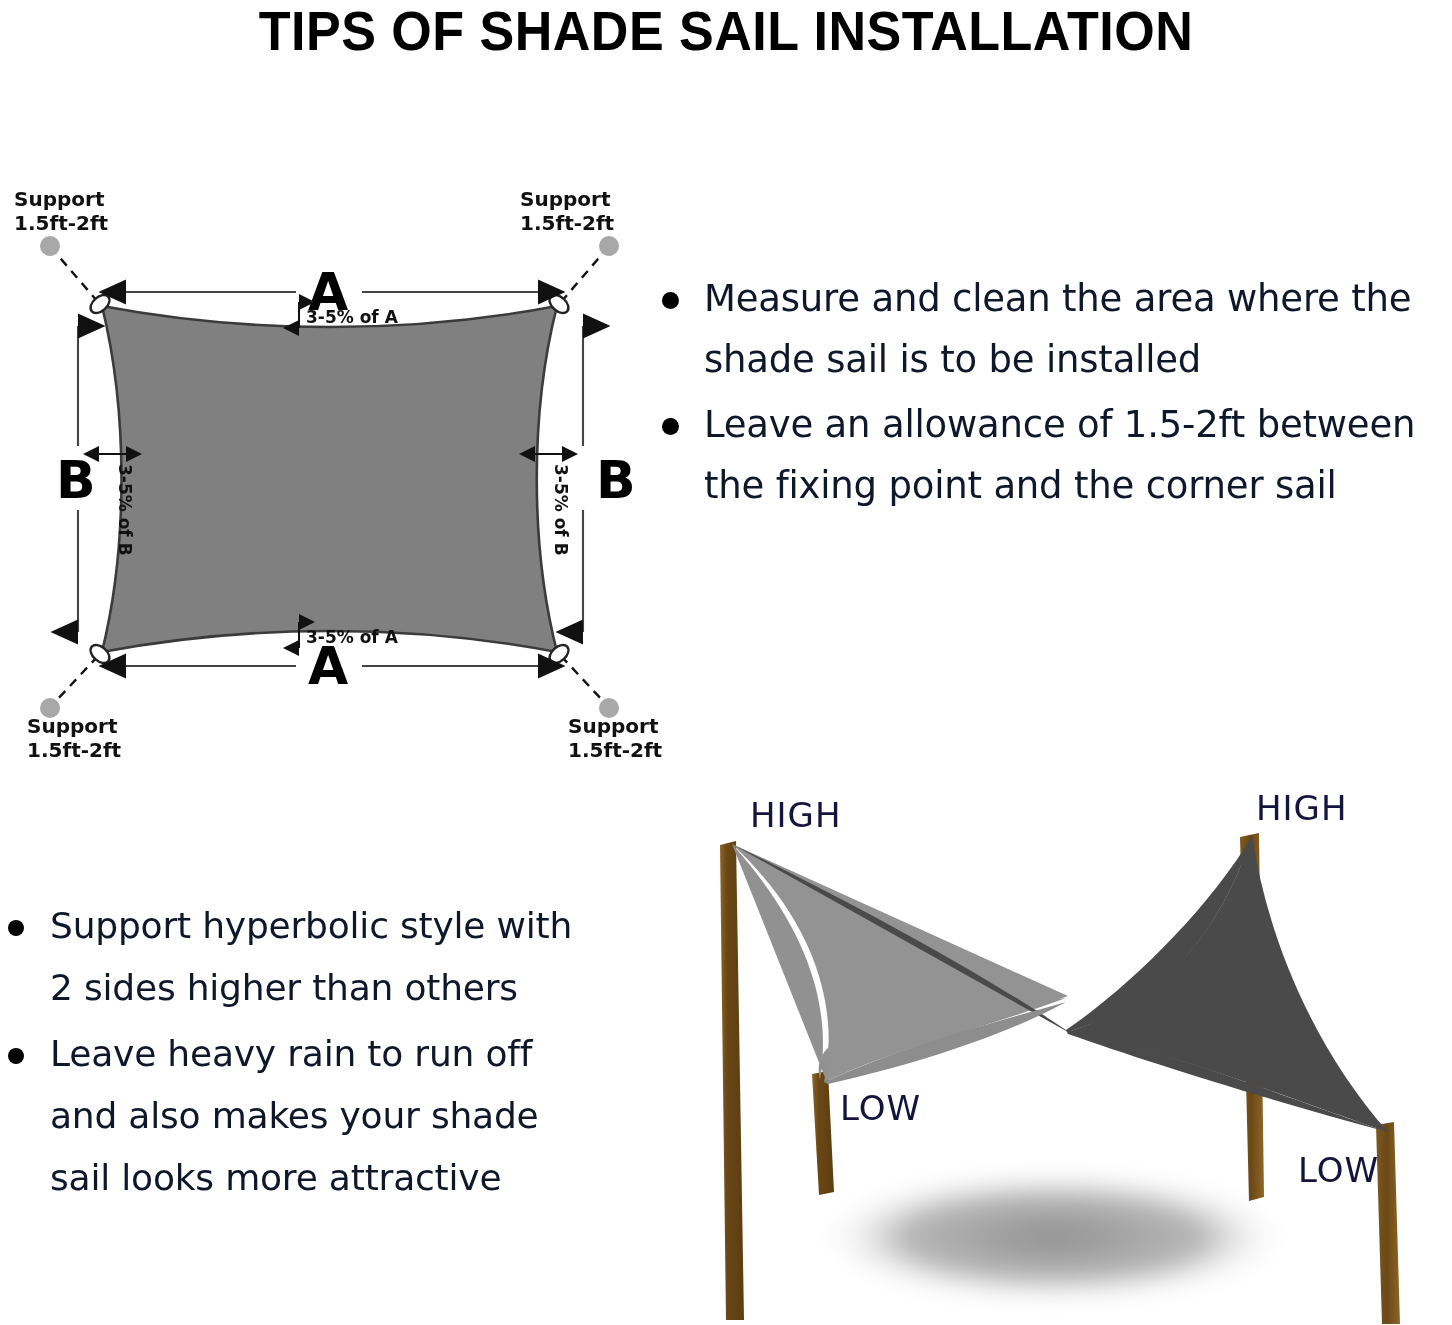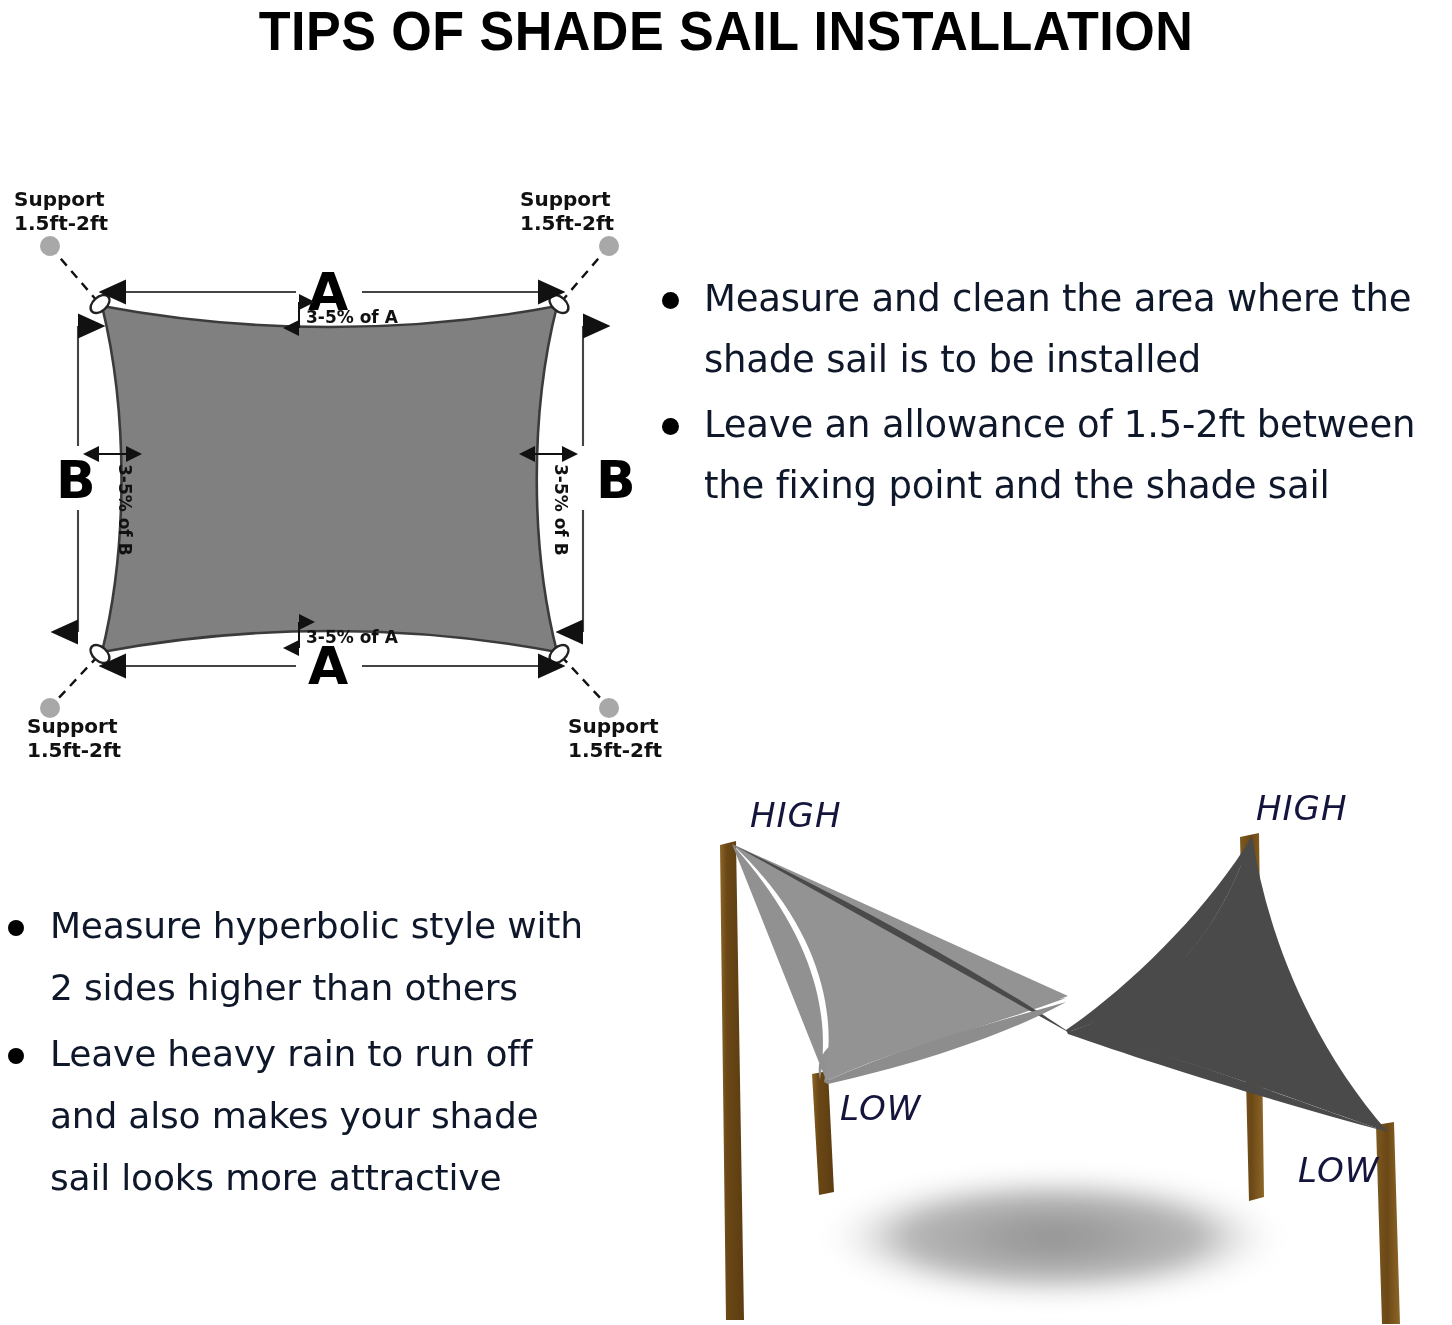--- a/index.html
+++ b/index.html
@@ -41,21 +41,21 @@
     left: 648px; top: 268px; width: 804px;
   }
 
   #panel-bottom-bullets {
     position: absolute;
     left: 0px; top: 895px; width: 630px;
   }
 
   #panel-bottom-diagram {
     position: absolute;
-    left: 648px; top: 780px; width: 804px; height: 545px; font-style: italic;
+    left: 648px; top: 780px; width: 804px; height: 545px;
   }
 
   
   ul.bullets {
     list-style: none;
     margin: 0; padding: 0;
   }
   ul.bullets li {
     position: relative;
     padding-left: 56px;
@@ -213,30 +213,30 @@
 <div id="panel-top-bullets">
   <ul class="bullets">
     <li>
       <span class="dot"></span>
       <span>Measure and clean the area where the</span><br>
       <span>shade sail is to be installed</span>
     </li>
     <li>
       <span class="dot"></span>
       <span>Leave an allowance of 1.5-2ft between</span><br>
-      <span>the fixing point and the shade sail</span>
+      <span>the fixing point and the corner sail</span>
     </li>
   </ul>
 </div>
 
 <div id="panel-bottom-bullets">
   <ul class="bullets">
     <li>
       <span class="dot"></span>
-      <span>Measure hyperbolic style with</span><br>
+      <span>Support hyperbolic style with</span><br>
       <span>2 sides higher than others</span>
     </li>
     <li>
       <span class="dot"></span>
       <span>Leave heavy rain to run off</span><br>
       <span>and also makes your shade</span><br>
       <span>sail looks more attractive</span>
     </li>
   </ul>
 </div>

